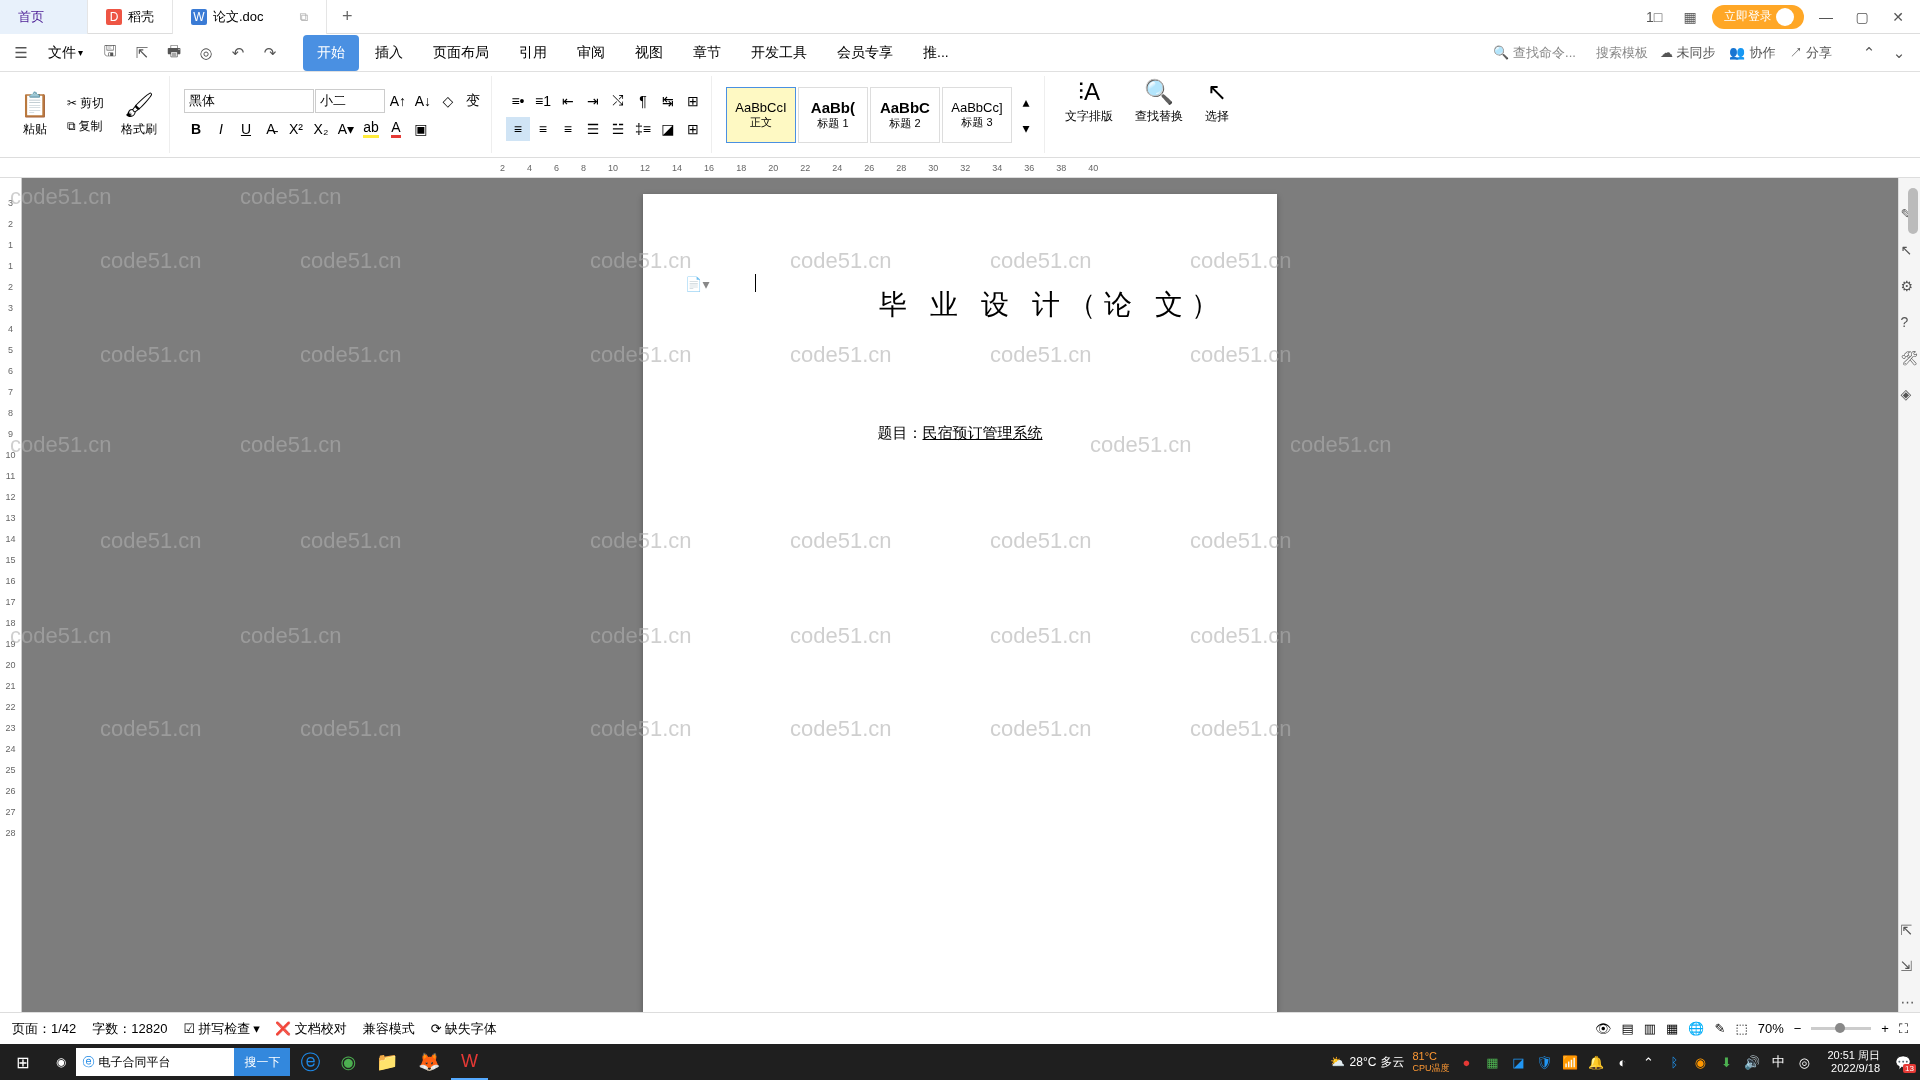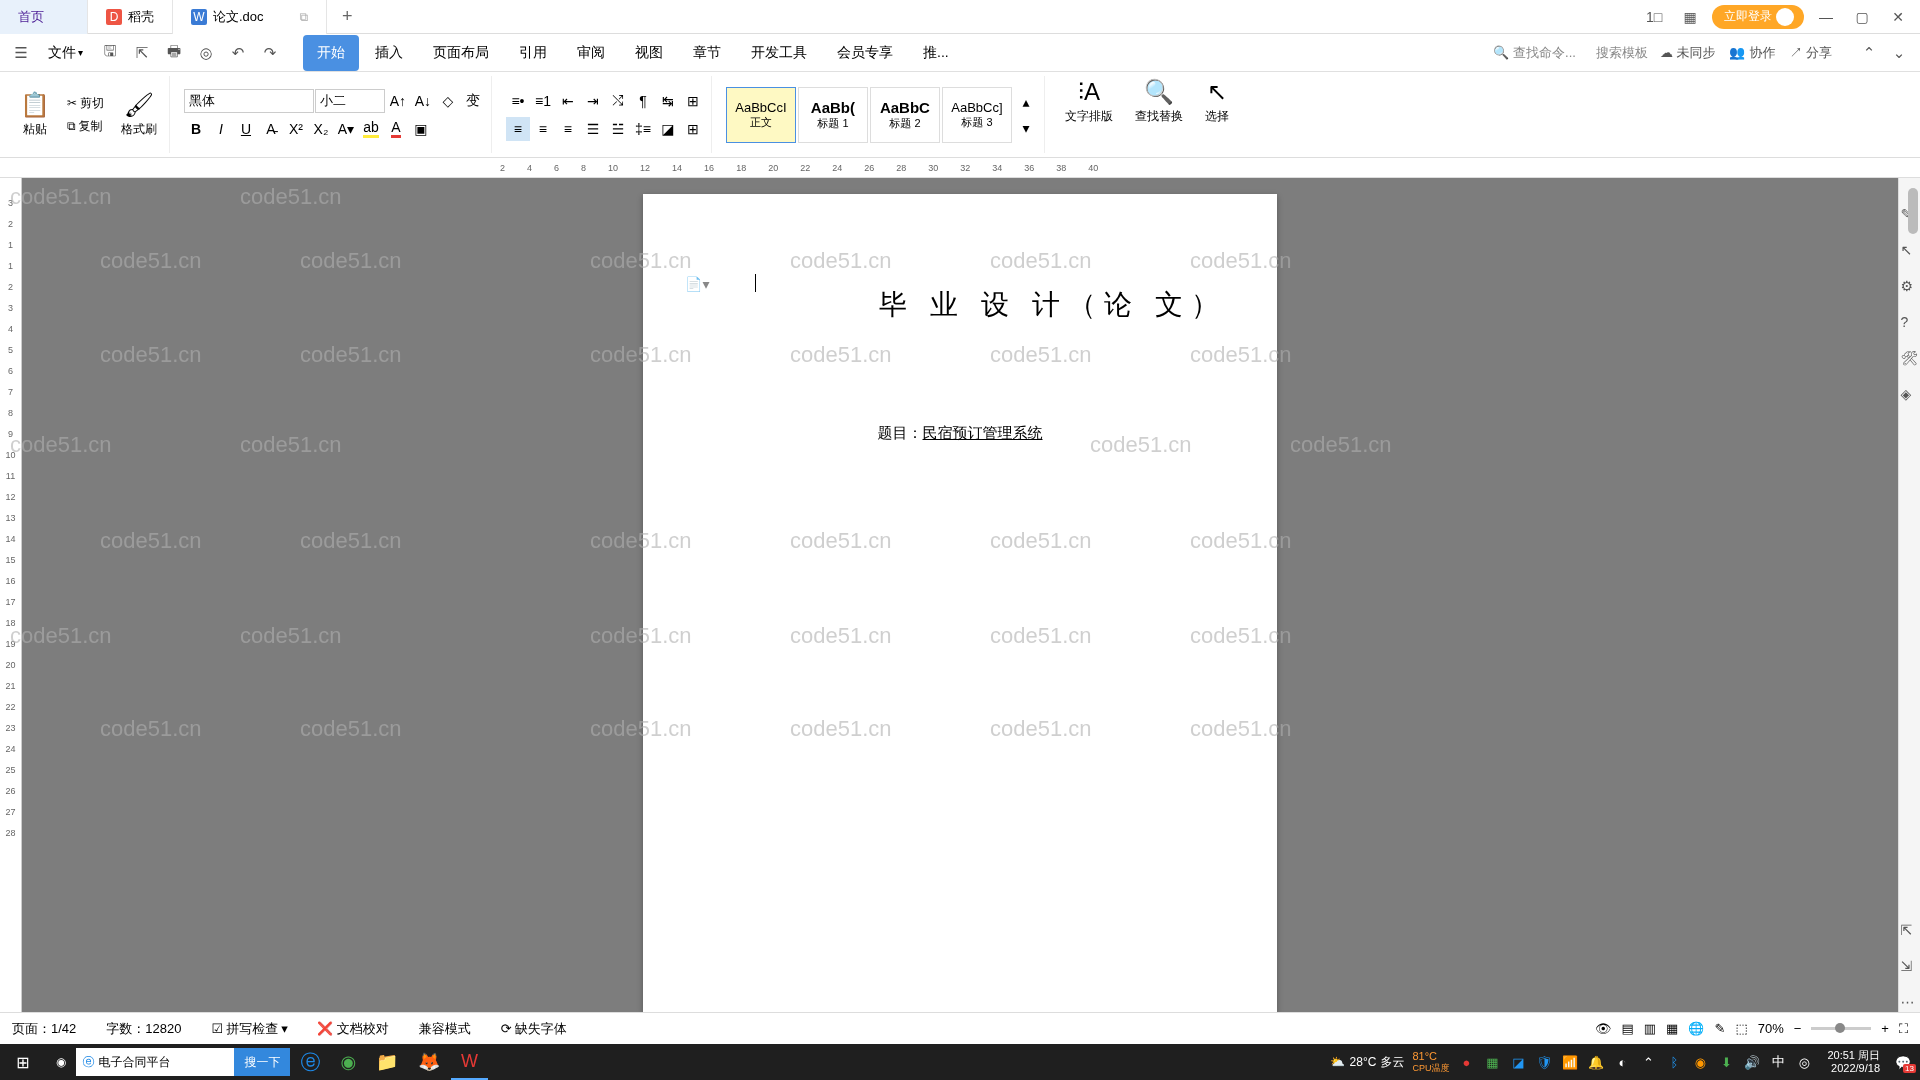--- a/index.html
+++ b/index.html
@@ -60,21 +60,21 @@
 .doc-title2 { font-size: 28px; text-align: right; font-family: "SimSun", serif; margin-top: 12px; letter-spacing: 8px; }
 .doc-subject { text-align: center; font-size: 15px; margin-top: 100px; font-family: "SimSun", serif; }
 .doc-subject .underline { text-decoration: underline; }
 
 
 .side-panel { position: absolute; right: 0; top: 178px; bottom: 68px; width: 22px; background: #f5f5f5; border-left: 1px solid #ddd; display: flex; flex-direction: column; align-items: center; padding-top: 8px; gap: 18px; }
 .side-btn { width: 18px; height: 18px; cursor: pointer; color: #555; font-size: 14px; }
 .scroll-thumb { position: absolute; right: 2px; top: 10px; width: 10px; height: 46px; background: #bbb; border-radius: 5px; }
 
 
-.statusbar { position: absolute; bottom: 36px; left: 0; right: 0; height: 32px; background: #fff; border-top: 1px solid #ddd; display: flex; align-items: center; padding: 0 12px; font-size: 13px; gap: 30px; }
+.statusbar { position: absolute; bottom: 36px; left: 0; right: 0; height: 32px; background: #fff; border-top: 1px solid #ddd; display: flex; align-items: center; padding: 0 12px; font-size: 13px; gap: 16px; }
 .status-item { display: flex; align-items: center; gap: 3px; cursor: pointer; }
 .statusbar-right { margin-left: auto; display: flex; align-items: center; gap: 10px; }
 .zoom-slider { width: 60px; height: 3px; background: #ccc; position: relative; }
 .zoom-slider::after { content:''; position:absolute; left:40%; top:-4px; width:10px; height:10px; background:#888; border-radius:50%; }
 
 
 .watermark { position: absolute; color: #b0b0b0; font-size: 22px; font-family: sans-serif; pointer-events: none; opacity: 0.6; }
 
 
 .taskbar { position: absolute; bottom: 0; left: 0; right: 0; height: 36px; background: #1f1f1f; display: flex; align-items: center; color: #fff; font-size: 12px; }

